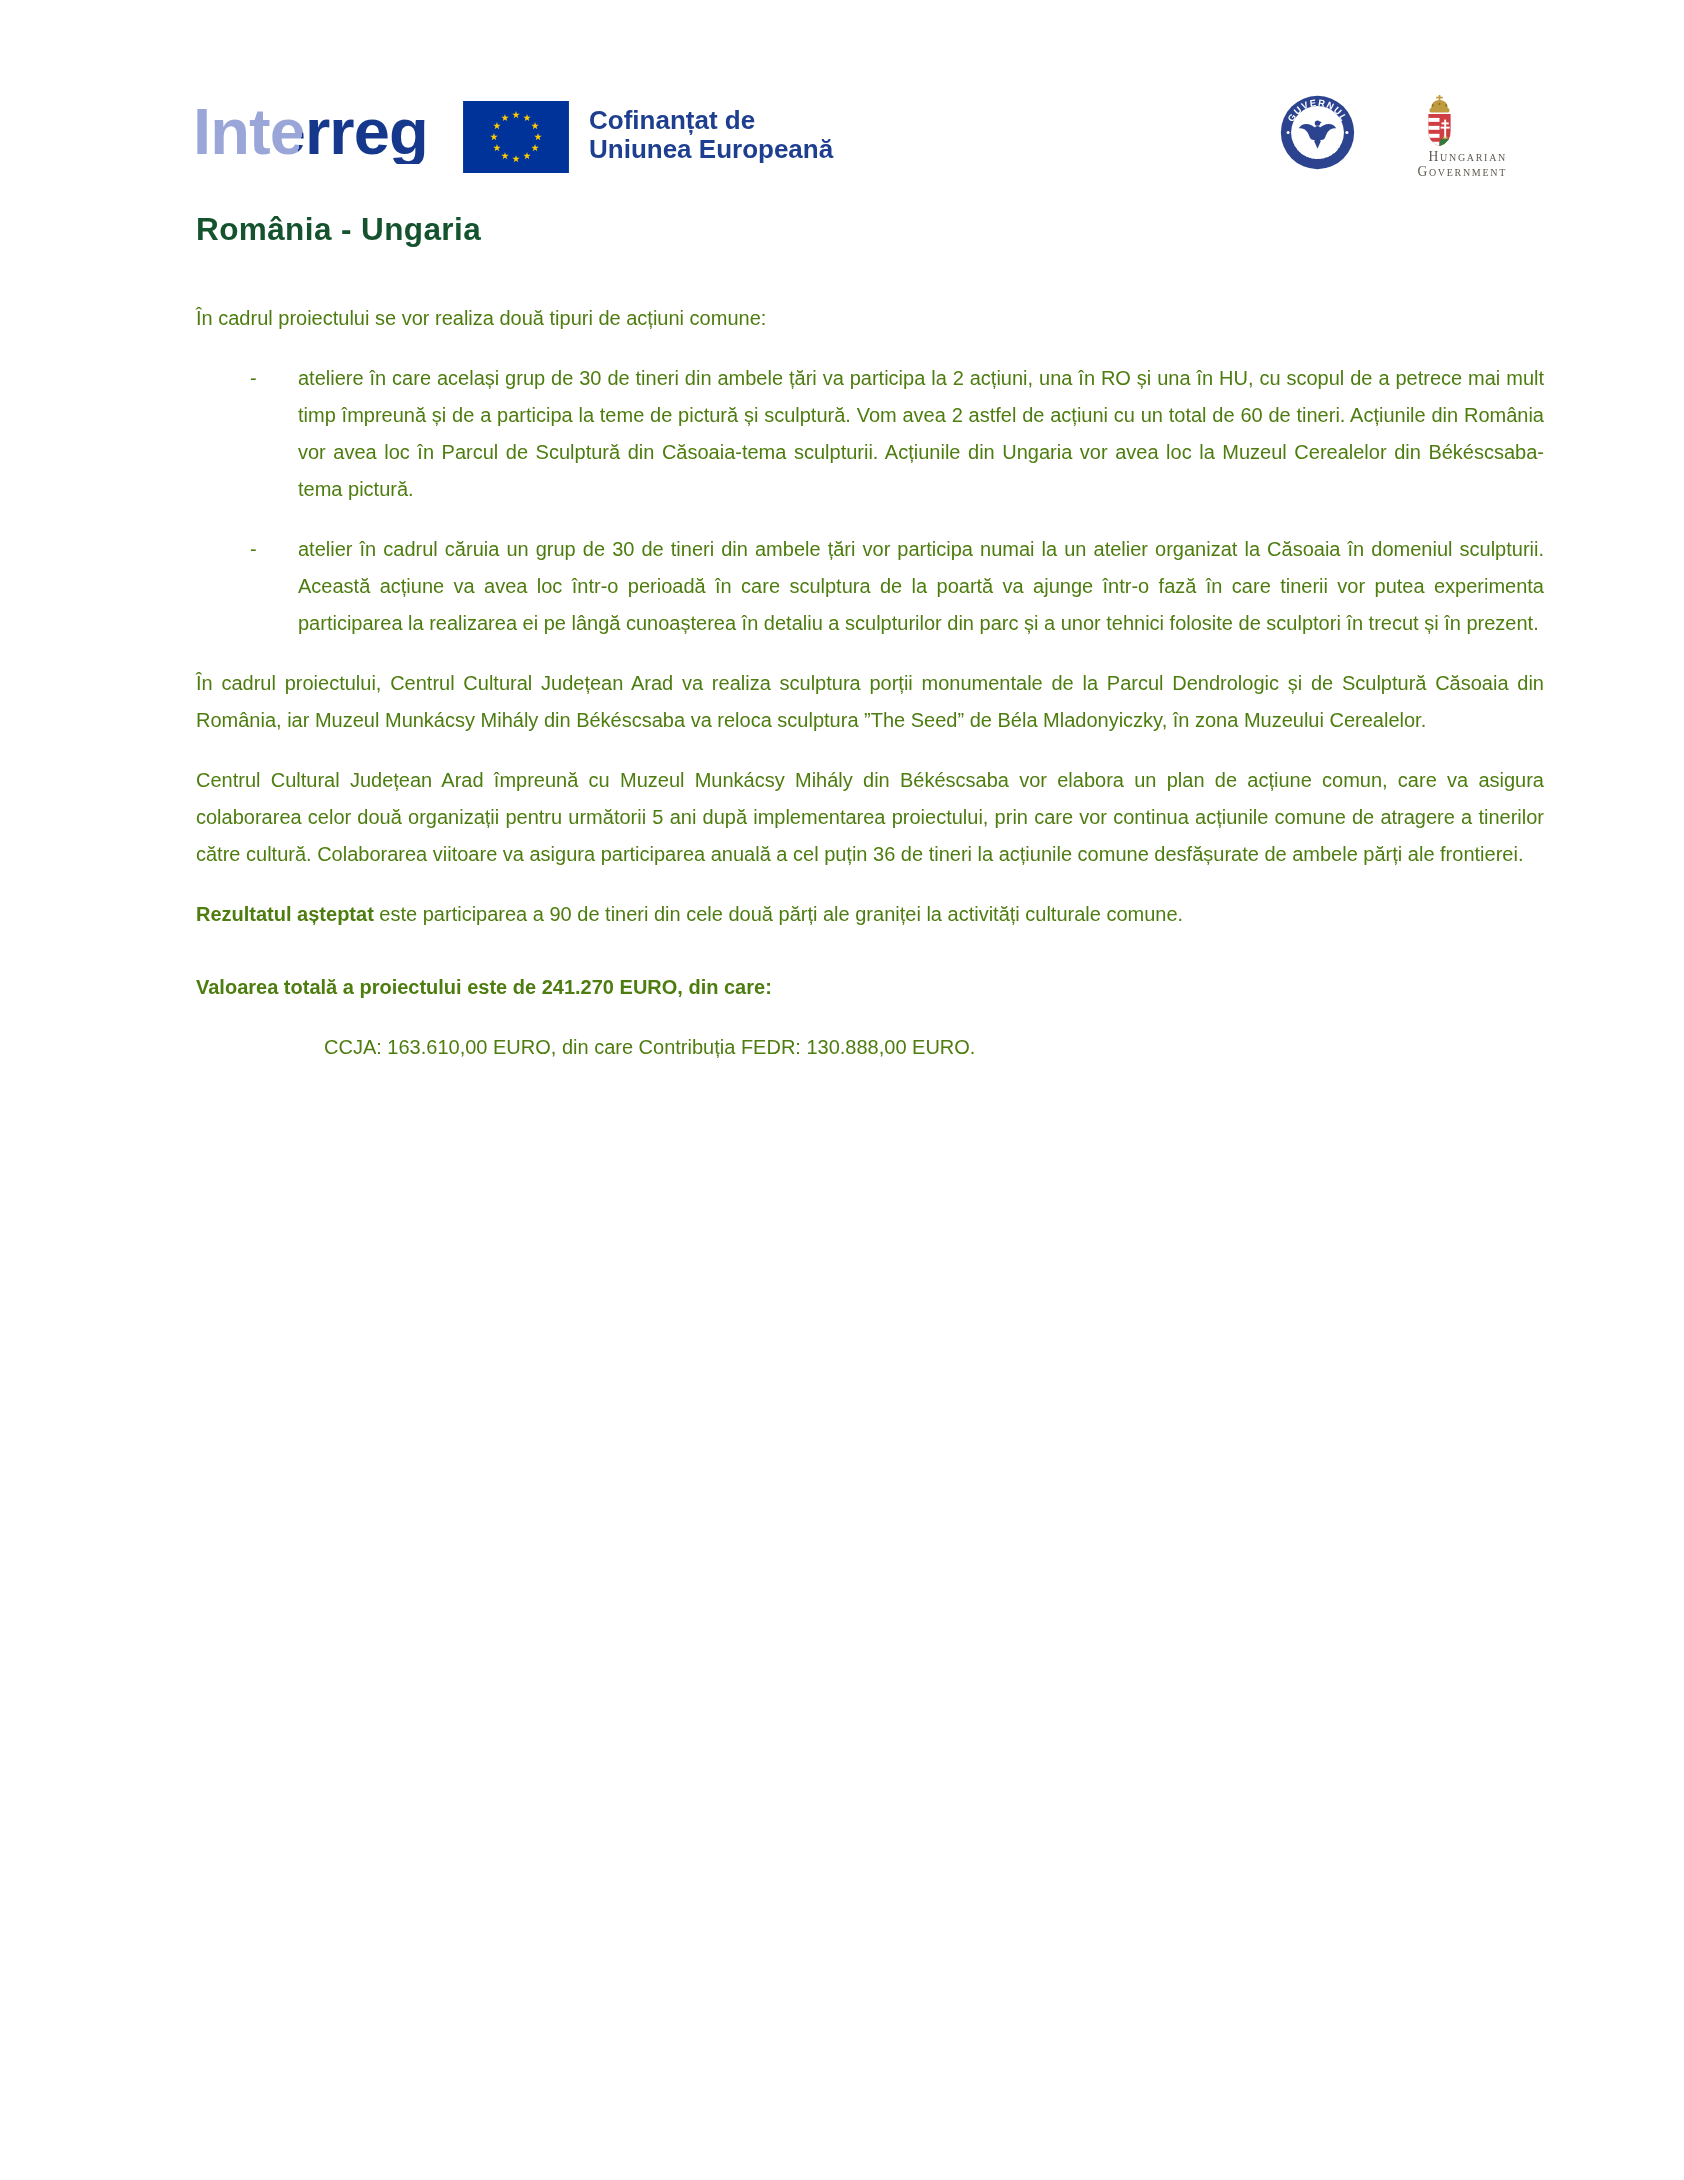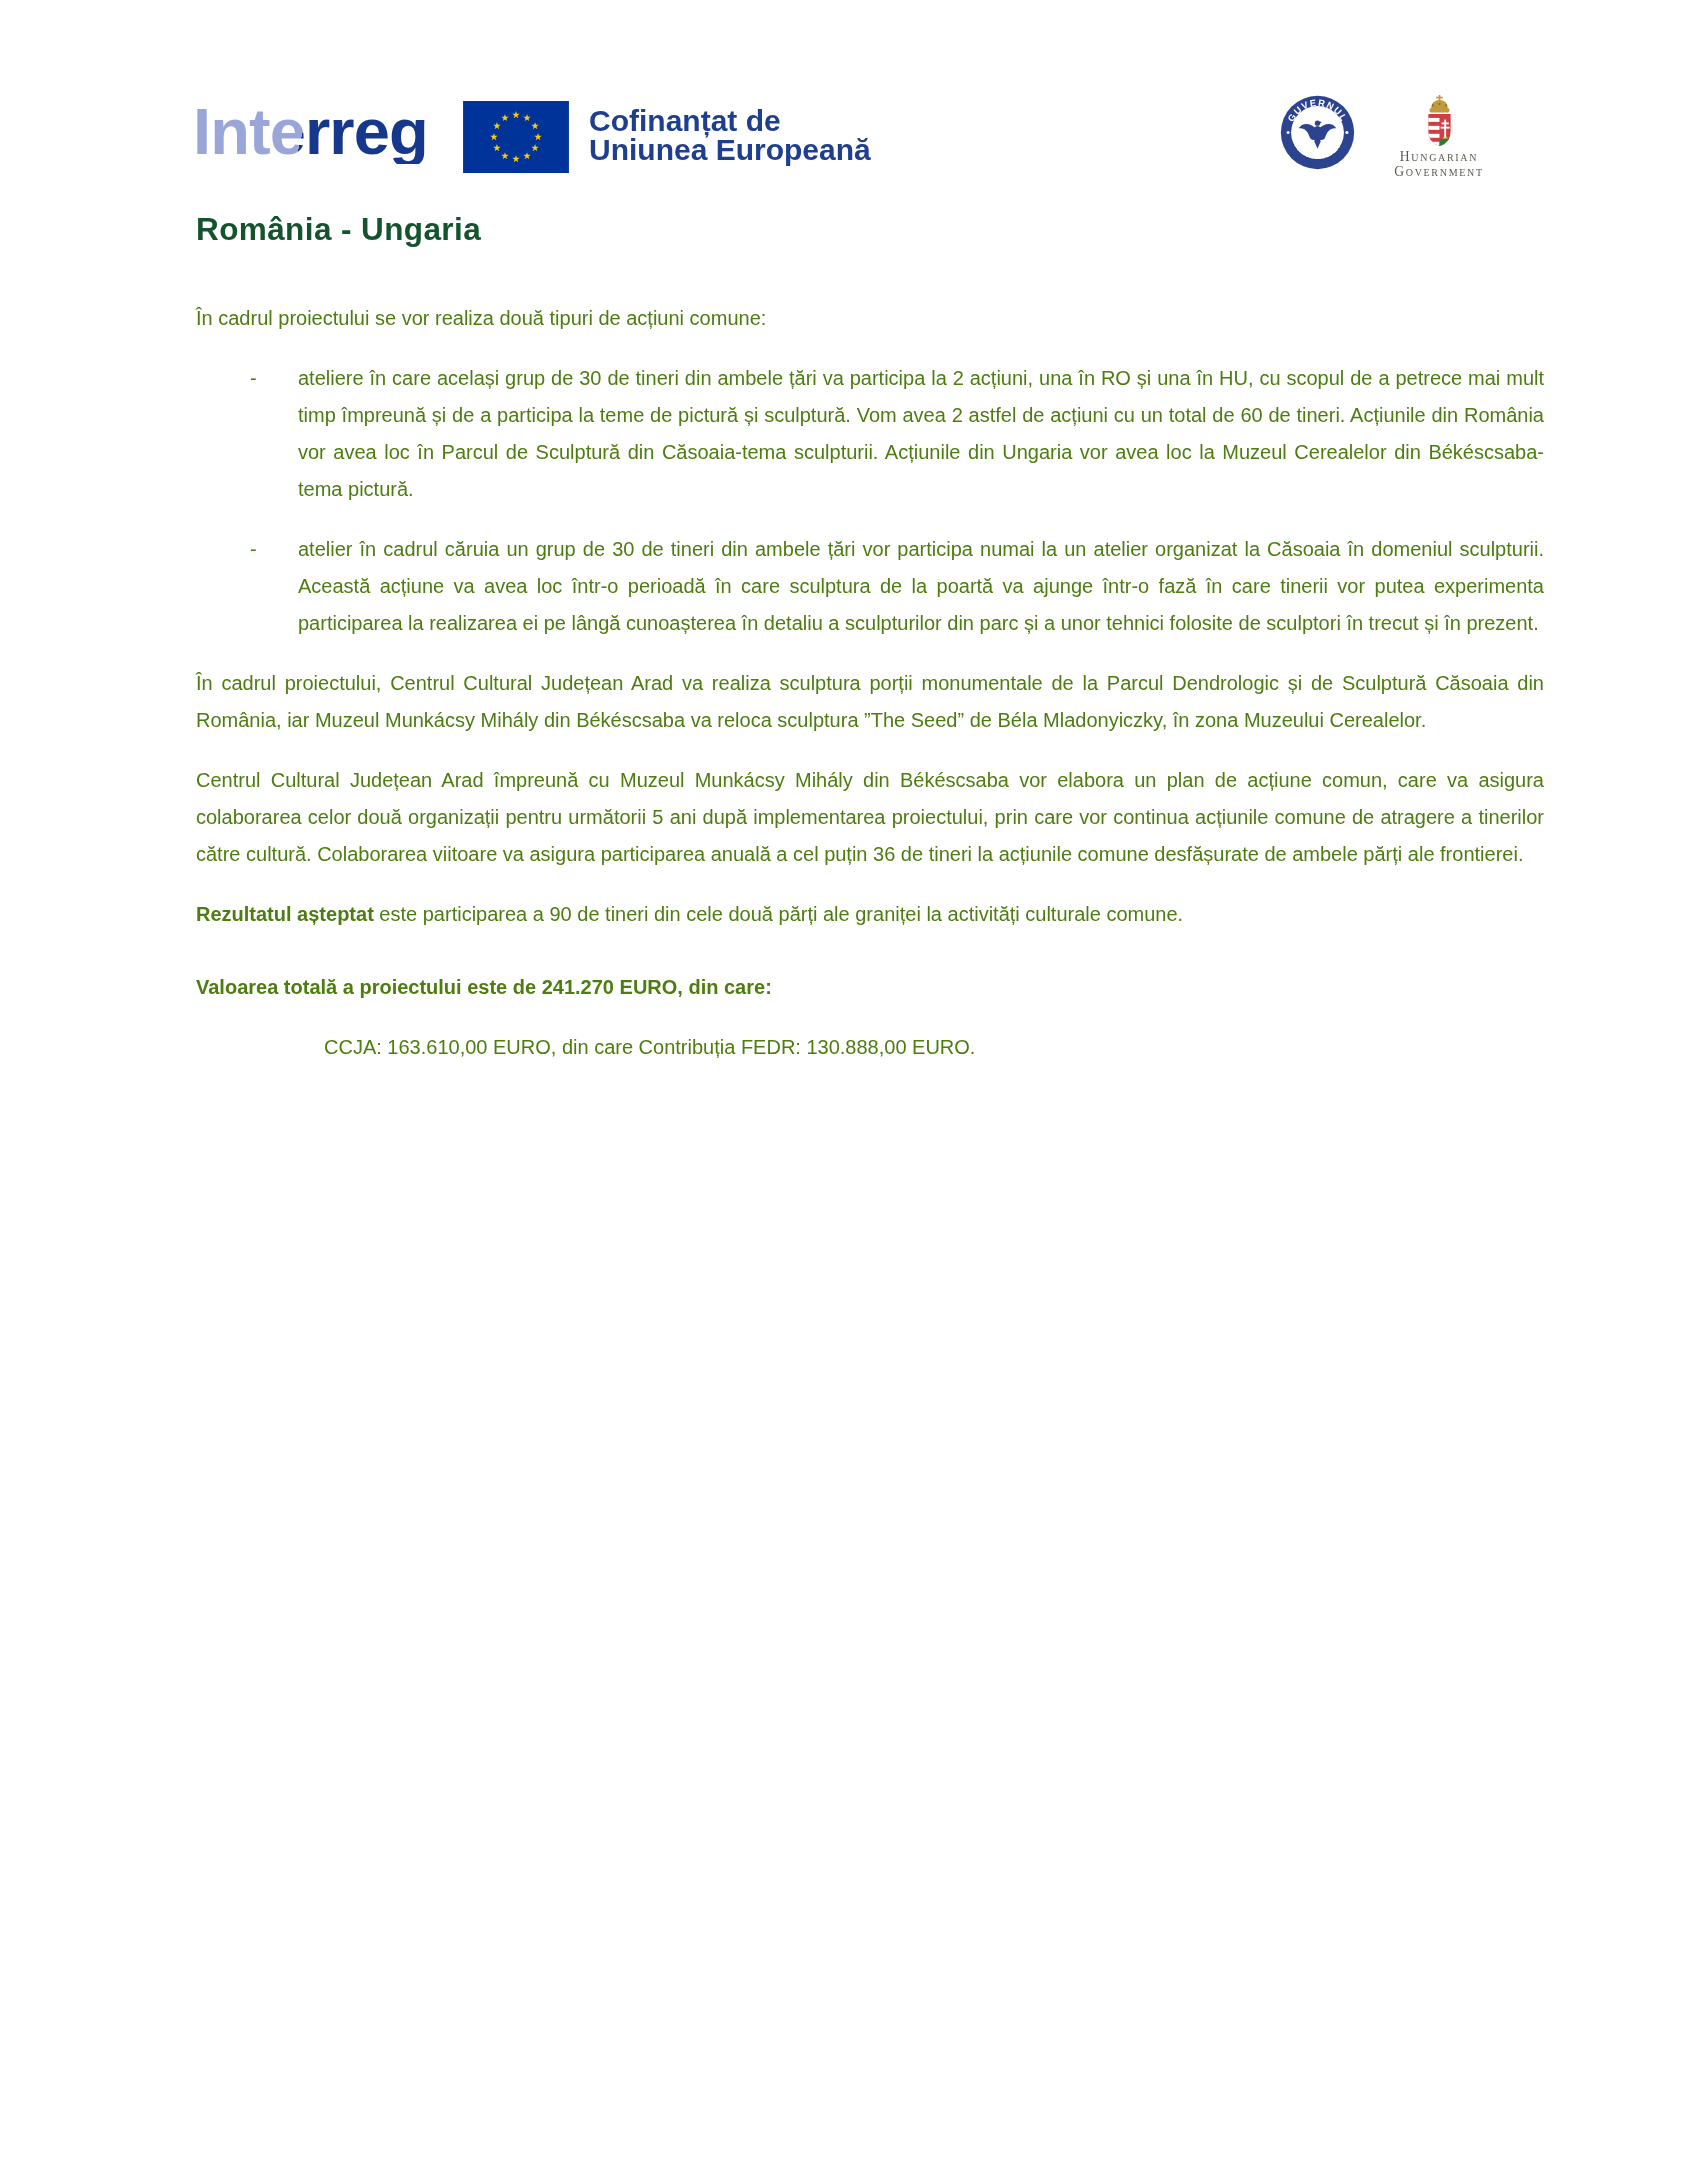--- a/index.html
+++ b/index.html
@@ -16,25 +16,25 @@
     position:absolute;left:193px;top:99px;
     font-size:65px;font-weight:700;letter-spacing:-0.9px;line-height:1;
     color:#16388c;
     background:linear-gradient(104deg,#9aa6d8 47%,#16388c 47%);
     -webkit-background-clip:text;background-clip:text;
     -webkit-text-fill-color:transparent;
   }
   .eu-flag{position:absolute;left:463px;top:101px;width:106px;height:72px;display:block;}
   .cofinance{
     position:absolute;left:589px;top:106px;
-    font-size:30px;font-weight:700;line-height:29px;color:#1e3f8f;
+    font-size:26px;font-weight:700;line-height:29px;color:#1e3f8f;
   }
   .gov-logos{position:absolute;left:1273px;top:92px;width:281px;height:102px;}
   .ro-seal{position:absolute;left:6.8px;top:3.4px;width:75px;height:75px;}
-  .hu-gov{position:absolute;left:98px;top:0px;width:136px;text-align:center;}
+  .hu-gov{position:absolute;left:98px;top:0px;width:136px;text-align:right;}
   .hu-arms{display:block;margin:3.4px auto 1.7px auto;width:39px;height:53px;}
   .hu-gov-text{
     font-family:"Liberation Serif","DejaVu Serif",serif;
     font-variant:small-caps;font-size:13.6px;line-height:14.5px;
     letter-spacing:1.7px;color:#5e5a50;
   }
   .subtitle{
     position:absolute;left:196px;top:211px;
     font-size:31.5px;font-weight:700;color:#14532d;letter-spacing:0.4px;
   }

